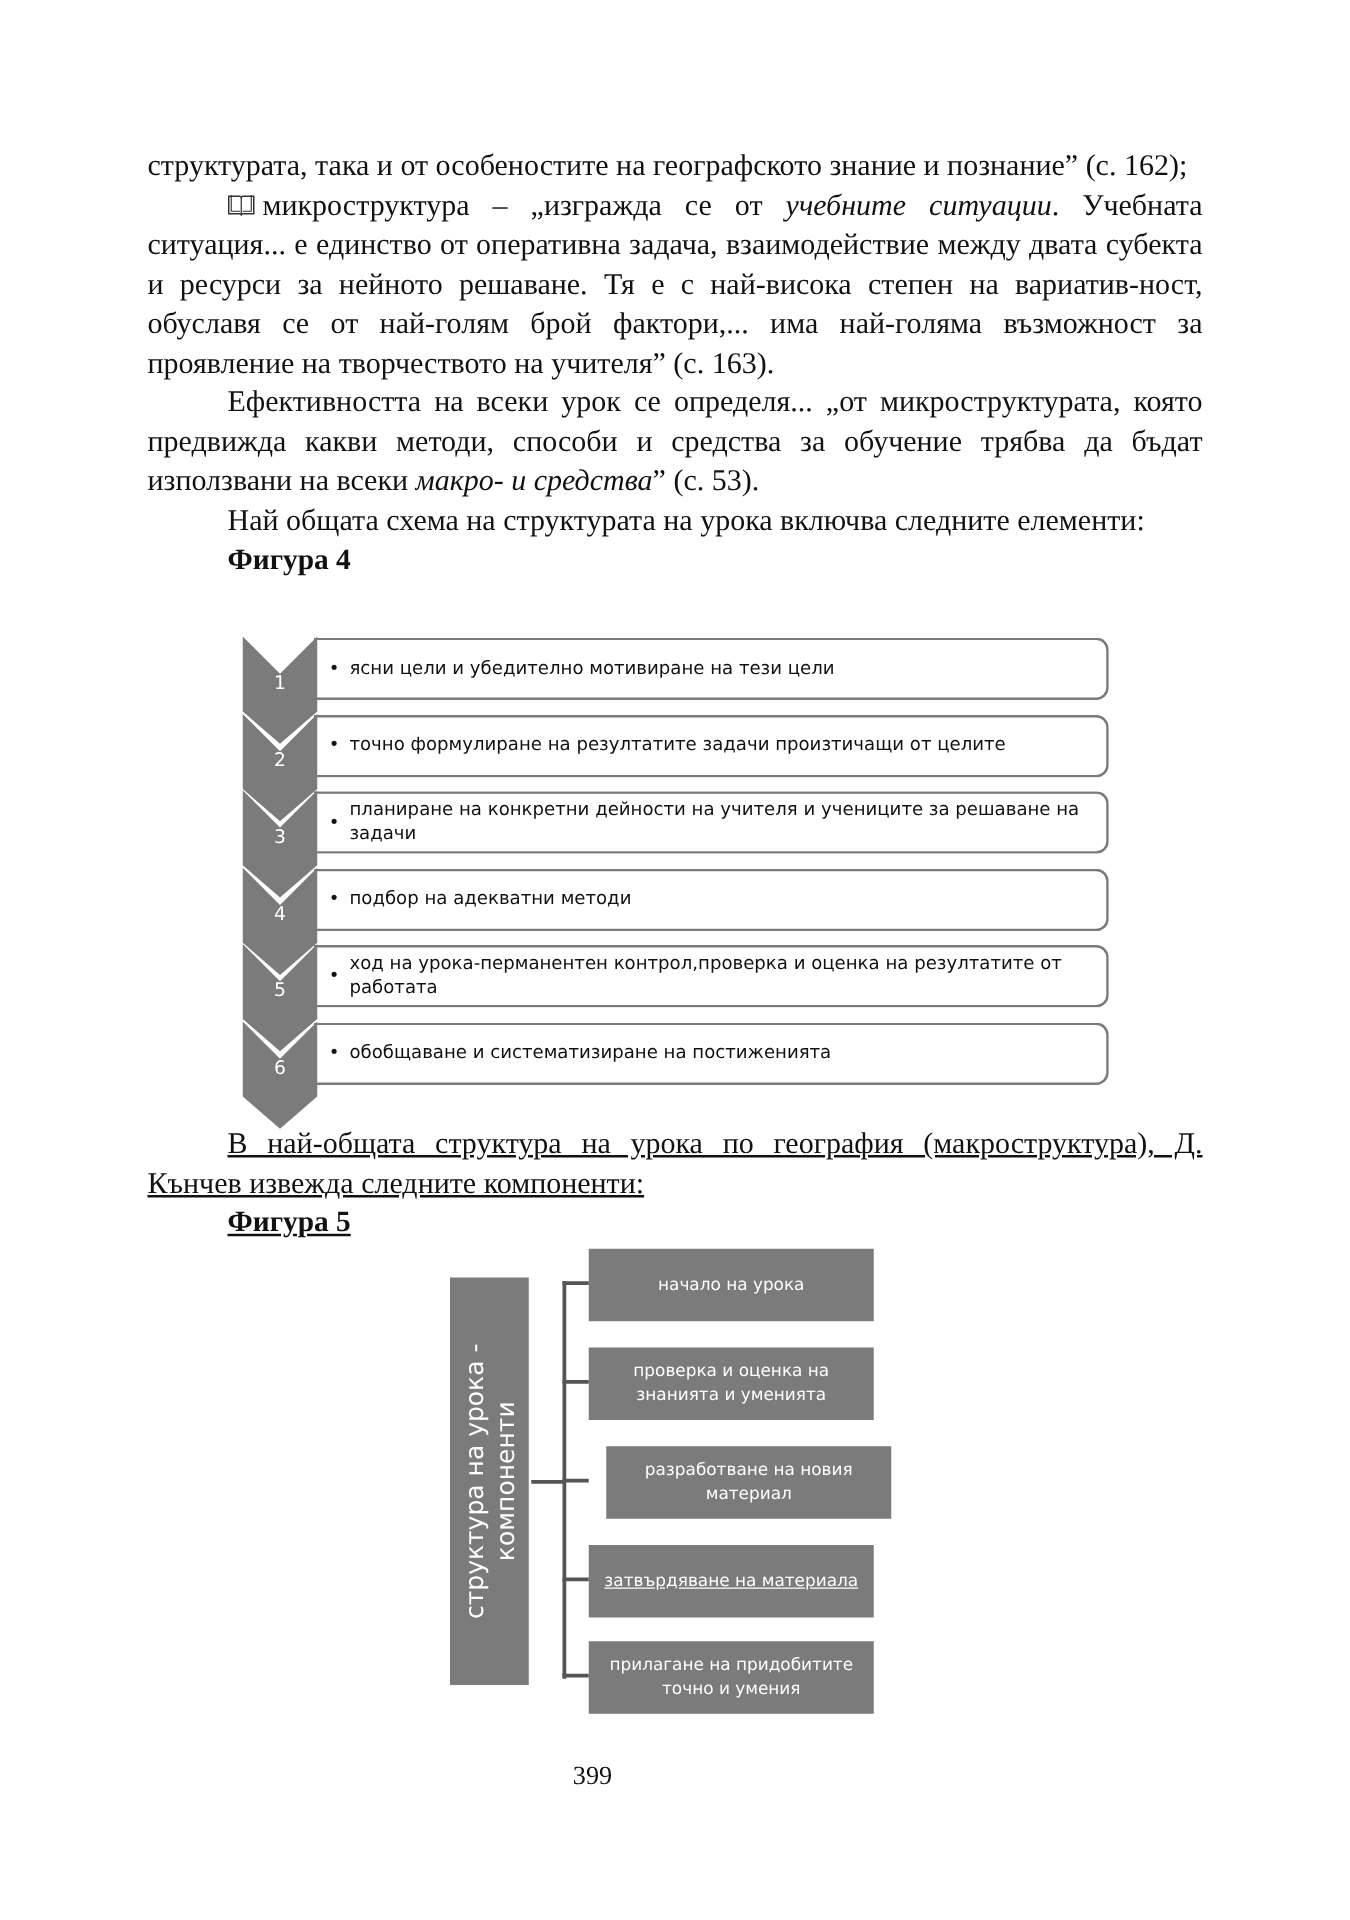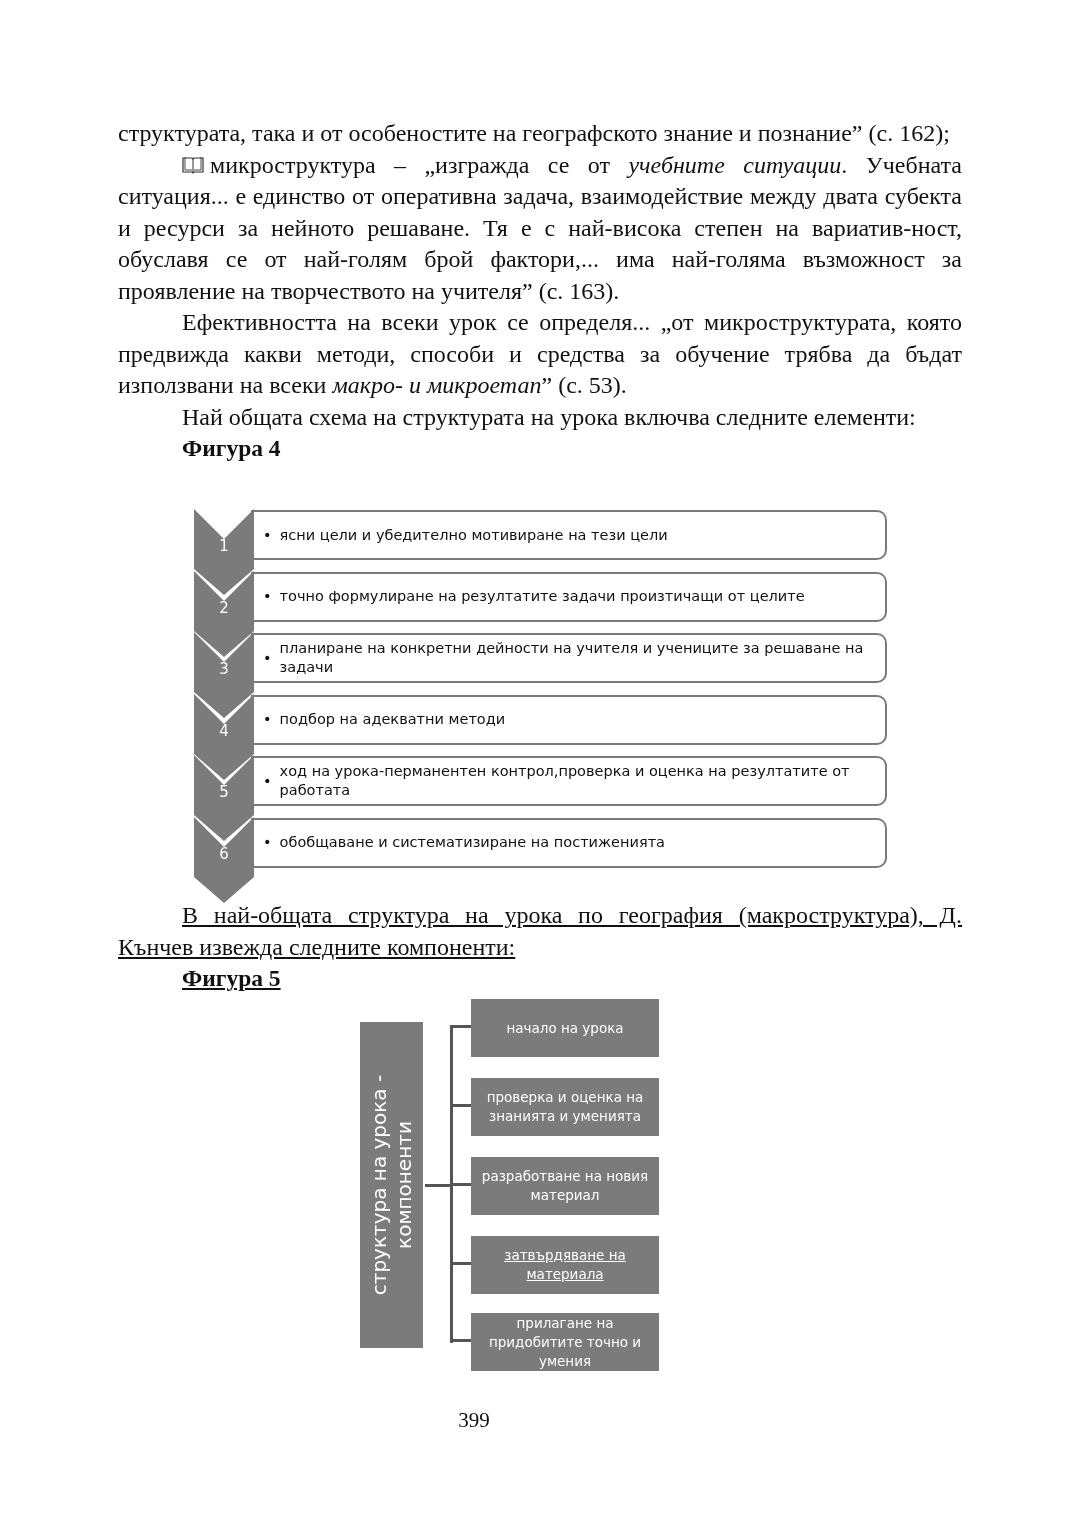--- a/index.html
+++ b/index.html
@@ -20,35 +20,35 @@
   .step-box { position: absolute; left: 57px; top: 1px; width: 634px; height: 46px; border: 2.5px solid #7a7a7a; border-left: none; border-radius: 0 10px 10px 0; background: #fff; box-sizing: content-box; }
   .step-text { position: absolute; left: 12px; top: 0; height: 46px; right: 12px; display: flex; align-items: center; font-family: "DejaVu Sans", sans-serif; font-size: 14.5px; line-height: 19px; color: #111; }
   .step-text .bullet { margin-right: 8px; }
 
   
   .fig5 { position: absolute; left: 358px; top: 997px; width: 332px; height: 376px; }
   .root { position: absolute; left: 2px; top: 25px; width: 63px; height: 326px; background: #7b7b7b; }
   .root-text { position: absolute; left: 50%; top: 50%; transform: translate(-50%, -50%) rotate(-90deg); width: 320px; text-align: center; color: #fff; font-family: "DejaVu Sans", sans-serif; font-size: 20px; line-height: 25px; }
   .bracket-v { position: absolute; left: 92px; top: 28px; width: 3px; height: 318px; background: #555; }
   .bracket-h { position: absolute; height: 3px; background: #555; }
-  .comp { position: absolute; left: 113px; width: 188px; height: 58px; background: #7b7b7b; color: #fff; font-family: "DejaVu Sans", sans-serif; font-size: 13.5px; line-height: 19px; display: flex; align-items: center; justify-content: center; text-align: center; padding: 0 8px; box-sizing: border-box; }
+  .comp { position: absolute; left: 113px; width: 228px; height: 58px; background: #7b7b7b; color: #fff; font-family: "DejaVu Sans", sans-serif; font-size: 13.5px; line-height: 19px; display: flex; align-items: center; justify-content: center; text-align: center; padding: 0 8px; box-sizing: border-box; }
 
   .page-number { position: absolute; left: 0; width: 948px; top: 1408px; text-align: center; font-size: 21px; }
 </style>
 </head>
 <body>
 
 <div class="page">
   <p class="para last">структурата, така и от особеностите на географското знание и познание” (с. 162);</p>
   <p class="para indent"><svg class="book-icon" viewBox="0 0 22 18">
         <path d="M1 2 L1 16 L10 16 L11 17 L12 16 L21 16 L21 2 L12 2 L11 3 L10 2 Z" fill="none" stroke="#333" stroke-width="1.2"></path>
         <path d="M11 3 L11 16" stroke="#333" stroke-width="1"></path>
         <path d="M3 1 L3 14 L10 14 M19 1 L19 14 L12 14" fill="none" stroke="#333" stroke-width="0.9"></path>
       </svg><span>микроструктура – „изгражда се от </span><em>учебните ситуации</em><span>. Учебната ситуация... е единство от оперативна задача, взаимодействие между двата субекта и ресурси за нейното решаване. Тя е с най-висока степен на вариатив-ност, обуславя се от най-голям брой фактори,... има най-голяма възможност за проявление на творчеството на учителя” (с. 163).</span></p>
-  <p class="para indent"><span>Ефективността на всеки урок се определя... „от микроструктурата, която предвижда какви методи, способи и средства за обучение трябва да бъдат използвани на всеки </span><em>макро- и микроетап</em><span>” (с. 53).</span></p>
+  <p class="para indent"><span>Ефективността на всеки урок се определя... „от микроструктурата, която предвижда какви методи, способи и средства за обучение трябва да бъдат използвани на всеки </span><em>макро- и средства</em><span>” (с. 53).</span></p>
   <p class="para indent last">Най общата схема на структурата на урока включва следните елементи:</p>
   <p class="fig-title">Фигура 4</p>
 </div>
 
 <div class="fig4" id="fig4">
     <div class="step" style="top: 0px;">
       <div class="step-box">
         <div class="step-text">
           <span class="bullet">•</span>
           <span>ясни цели и убедително мотивиране на тези цели</span>
@@ -129,21 +129,21 @@
 <div class="fig5" id="fig5">
   <div class="root">
     <div class="root-text">структура на урока - компоненти</div>
   </div>
   <div class="bracket-v"></div>
   <div class="bracket-h" style="left:67px; top:187px; width:27px;"></div>
 <div class="comp" style="top: 2px;">начало на урока</div>
     <div class="bracket-h" style="left: 92px; width: 21px; top: 28px;"></div>
     <div class="comp" style="top: 81px;">проверка  и оценка на знанията и уменията</div>
     <div class="bracket-h" style="left: 92px; width: 21px; top: 107px;"></div>
-    <div class="comp" style="top: 160px;">разработване на новия материал</div>
+    <div class="comp" style="top: 160px; margin-left: 14px;">разработване на новия материал</div>
     <div class="bracket-h" style="left: 92px; width: 21px; top: 186px;"></div>
     <div class="comp" style="top: 239px; text-decoration: underline;">затвърдяване на материала</div>
     <div class="bracket-h" style="left: 92px; width: 21px; top: 265px;"></div>
     <div class="comp" style="top: 316px;">прилагане на придобитите точно и умения</div>
     <div class="bracket-h" style="left: 92px; width: 21px; top: 342px;"></div>
   </div>
 
 <div class="page-number">399</div>
 
 </body></html>

